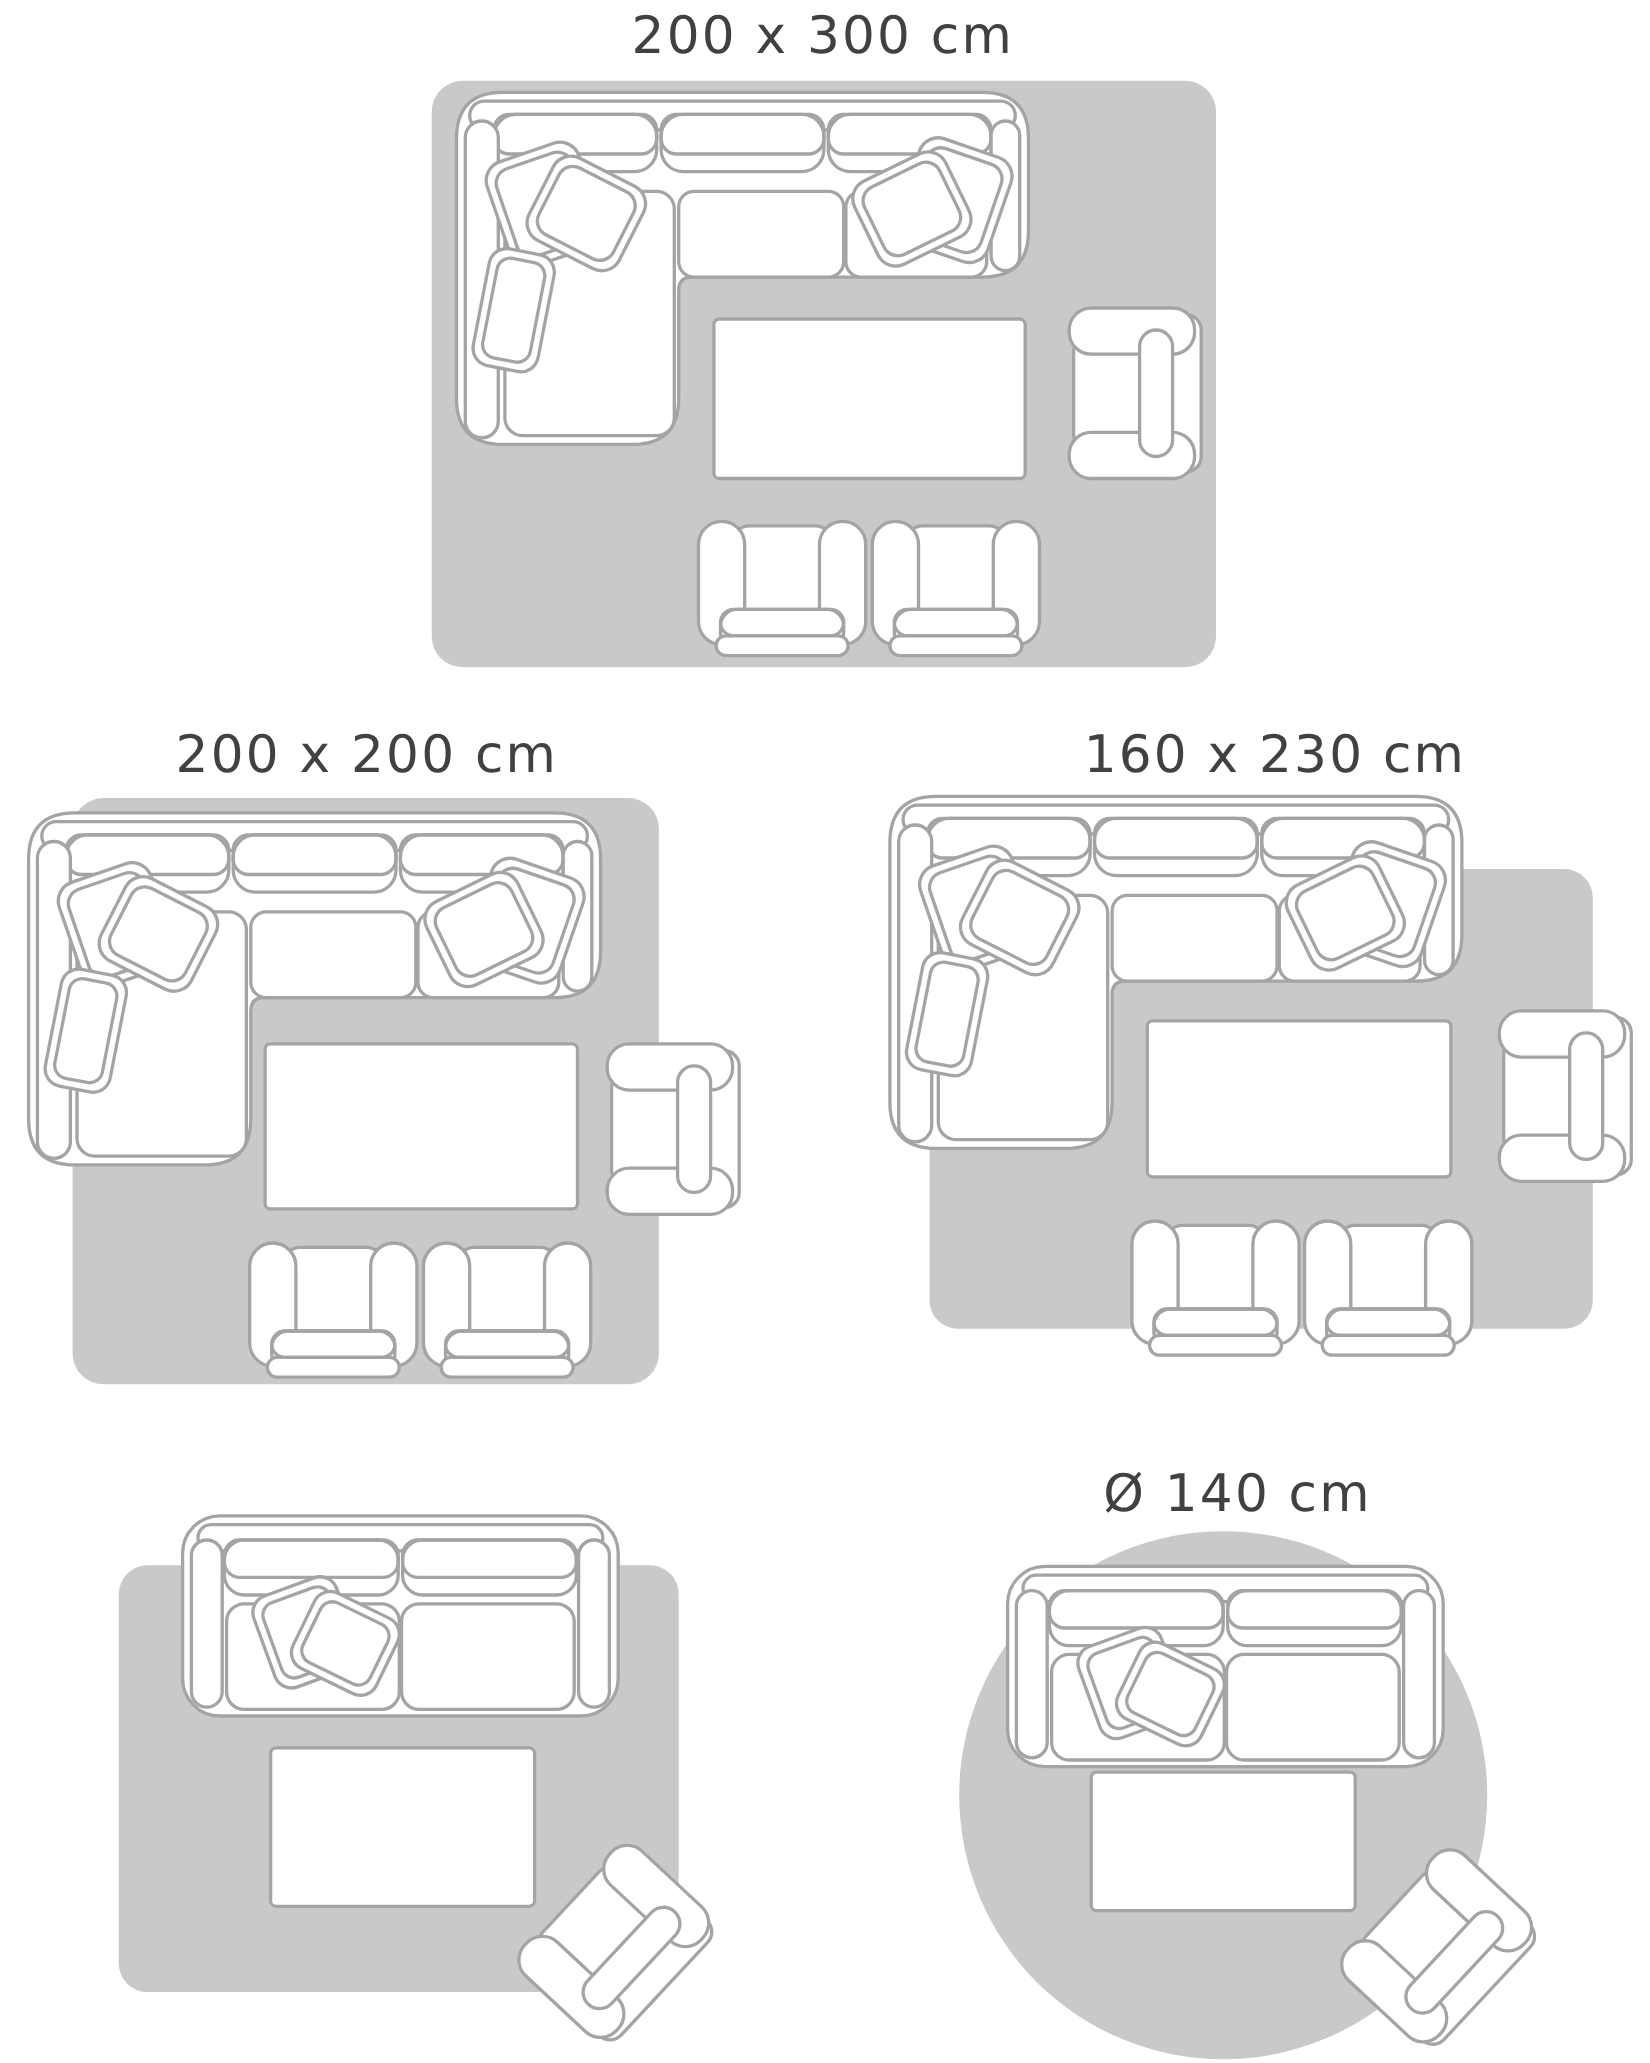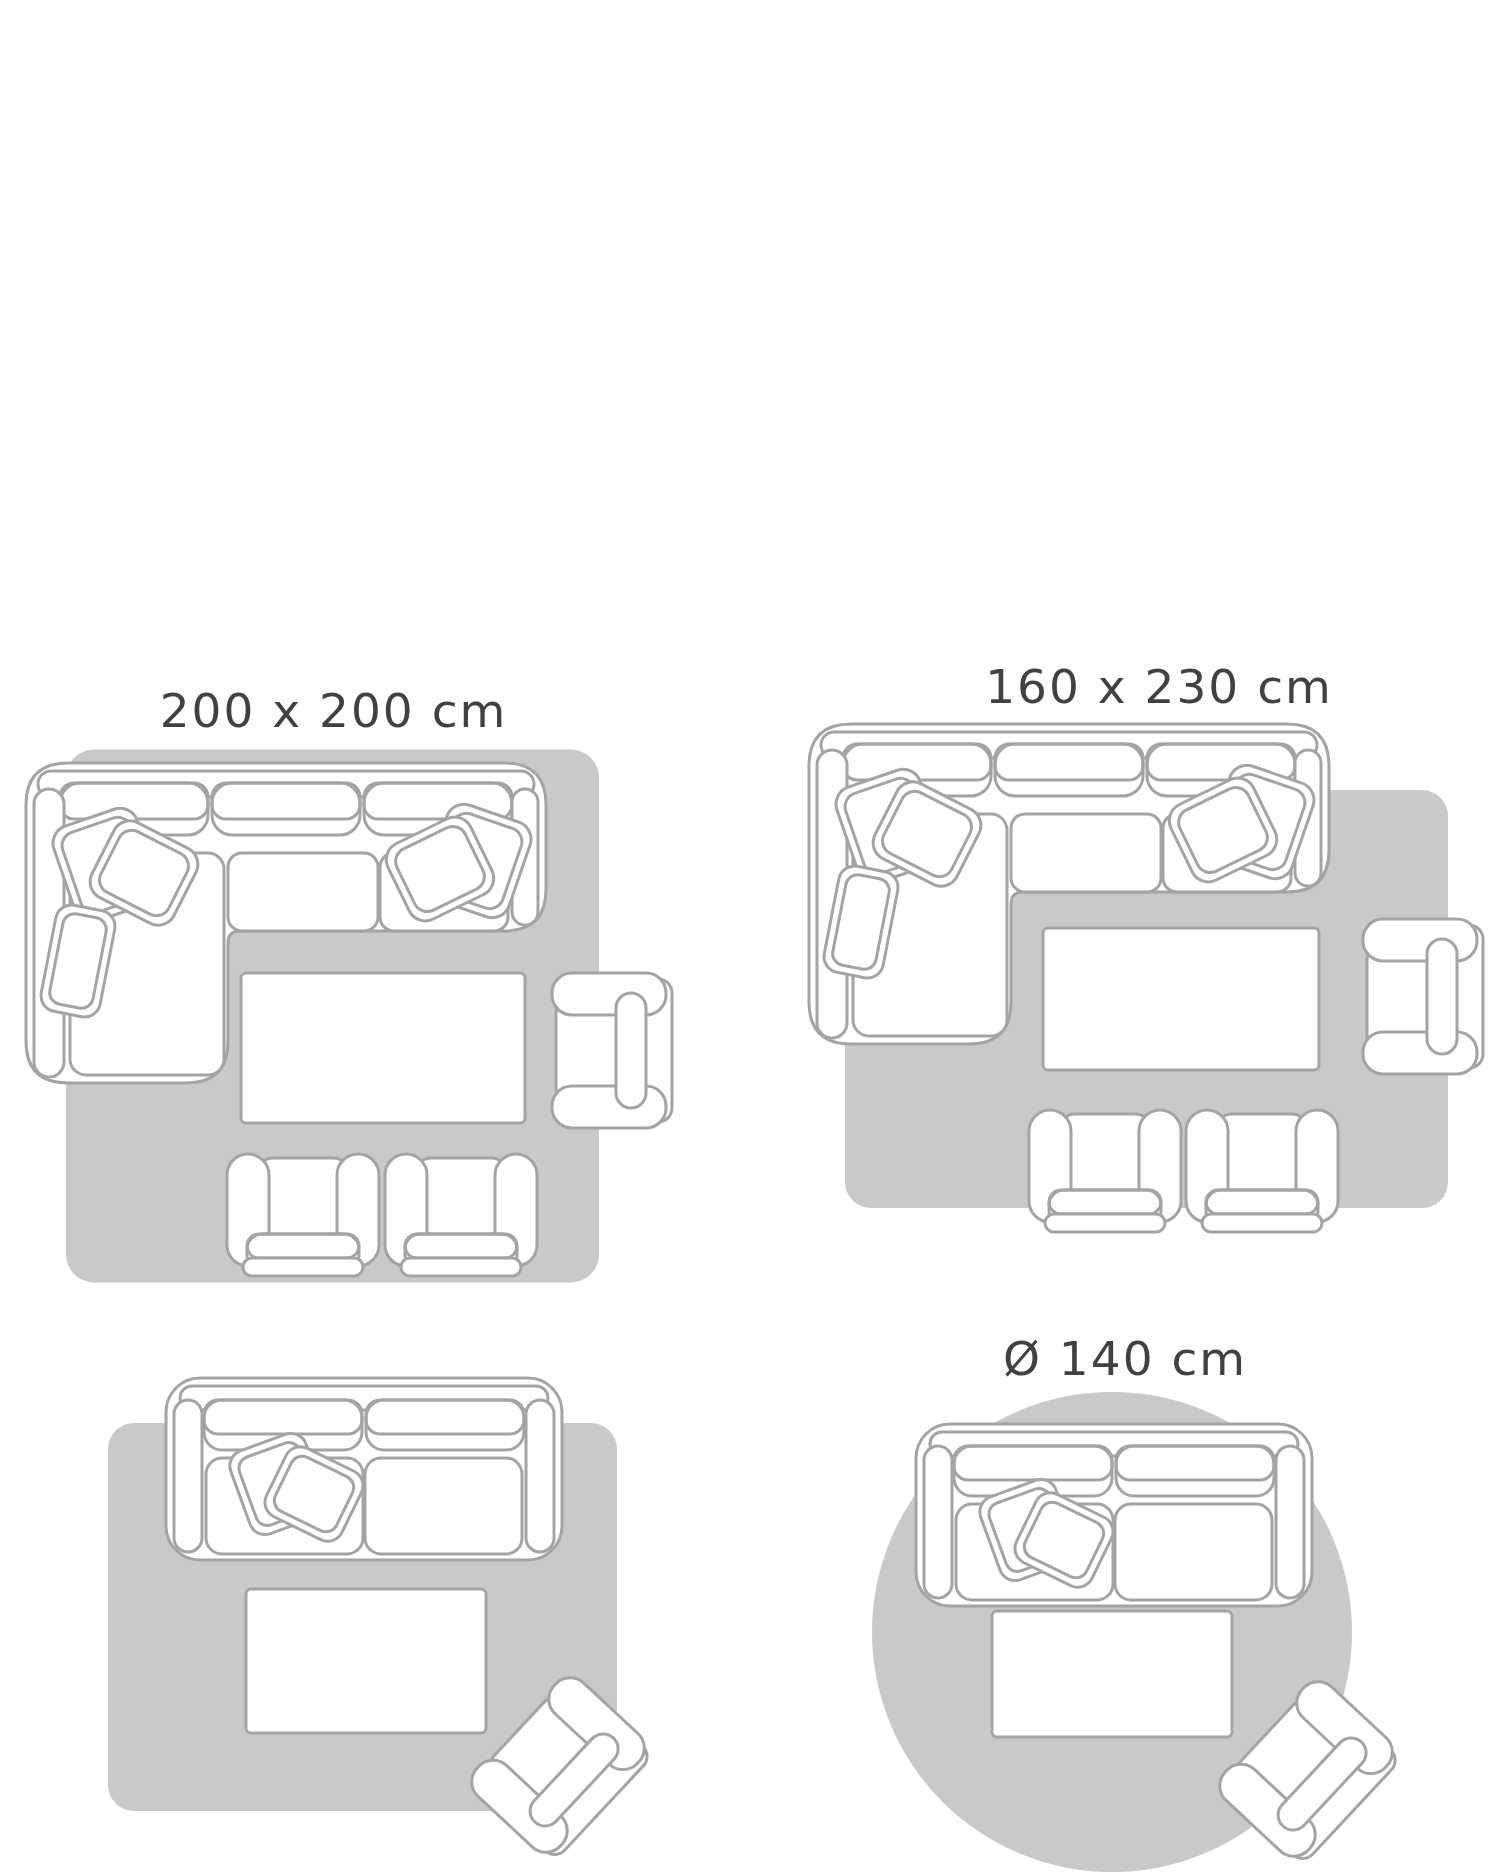--- a/index.html
+++ b/index.html
@@ -97,22 +97,33 @@
           </g>
           <g transform="translate(148,118) rotate(26)">
             <rect class="fw" x="-42" y="-38" width="84" height="76" rx="16"></rect>
             <rect class="fn" x="-34" y="-30" width="68" height="60" rx="12"></rect>
           </g>
         </g>
       </symbol>
     </defs>
   </svg>
 
+  <section class="diagram" style="left:330px;top:0;width:840px;height:615px;">
+    <div class="rug-label" style="left:60px;top:6px;width:716px;">200 x 300 cm</div>
+    <svg style="left:61px;top:72px;" width="716" height="536" viewBox="0 0 716 536">
+      <rect class="rug" x="1.5" y="1.5" width="713" height="533" rx="28"></rect>
+      <use href="#sym-corner-sofa" x="24" y="12" width="520" height="320"></use>
+      <rect class="fw" x="258" y="218" width="283" height="145" rx="5"></rect>
+      <use href="#sym-armchair" x="581" y="208" width="125" height="155"></use>
+      <use href="#sym-chair-up" x="244" y="402" width="152" height="122"></use>
+      <use href="#sym-chair-up" x="402" y="402" width="152" height="122"></use>
+    </svg>
+  </section>
 
-  <section class="diagram" style="left:0;top:655px;width:700px;height:620px;margin-top:24px;">
+  <section class="diagram" style="left:0;top:655px;width:700px;height:620px;">
     <div class="rug-label" style="left:66px;top:5px;width:535px;">200 x 200 cm</div>
     <svg style="left:26px;top:69px;" width="651" height="536" viewBox="0 0 651 536">
       <rect class="rug" x="40" y="1.5" width="533" height="533" rx="28"></rect>
       <use href="#sym-corner-sofa" x="0" y="15" width="520" height="320"></use>
       <rect class="fw" x="215" y="225" width="284" height="150" rx="5"></rect>
       <use href="#sym-armchair" x="526" y="225" width="125" height="155"></use>
       <use href="#sym-chair-up" x="201" y="406" width="152" height="122"></use>
       <use href="#sym-chair-up" x="359" y="406" width="152" height="122"></use>
     </svg>
   </section>

